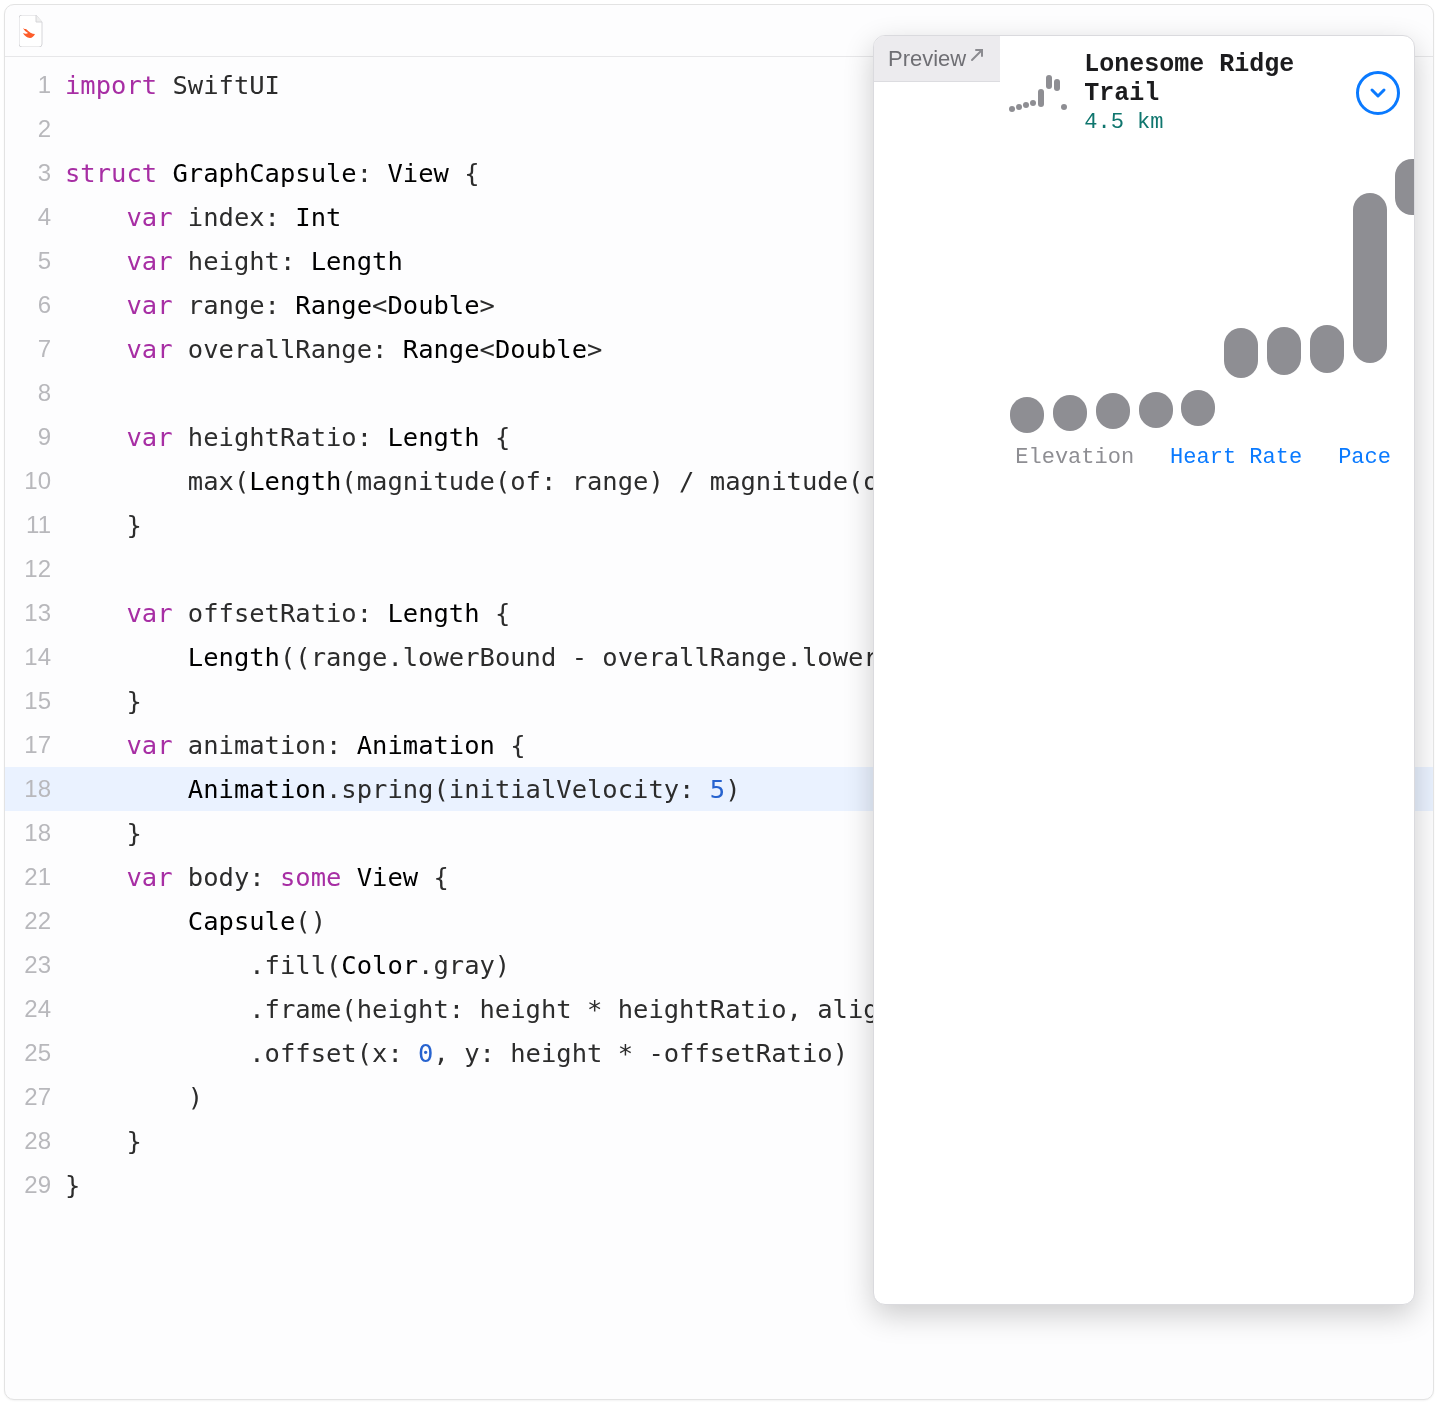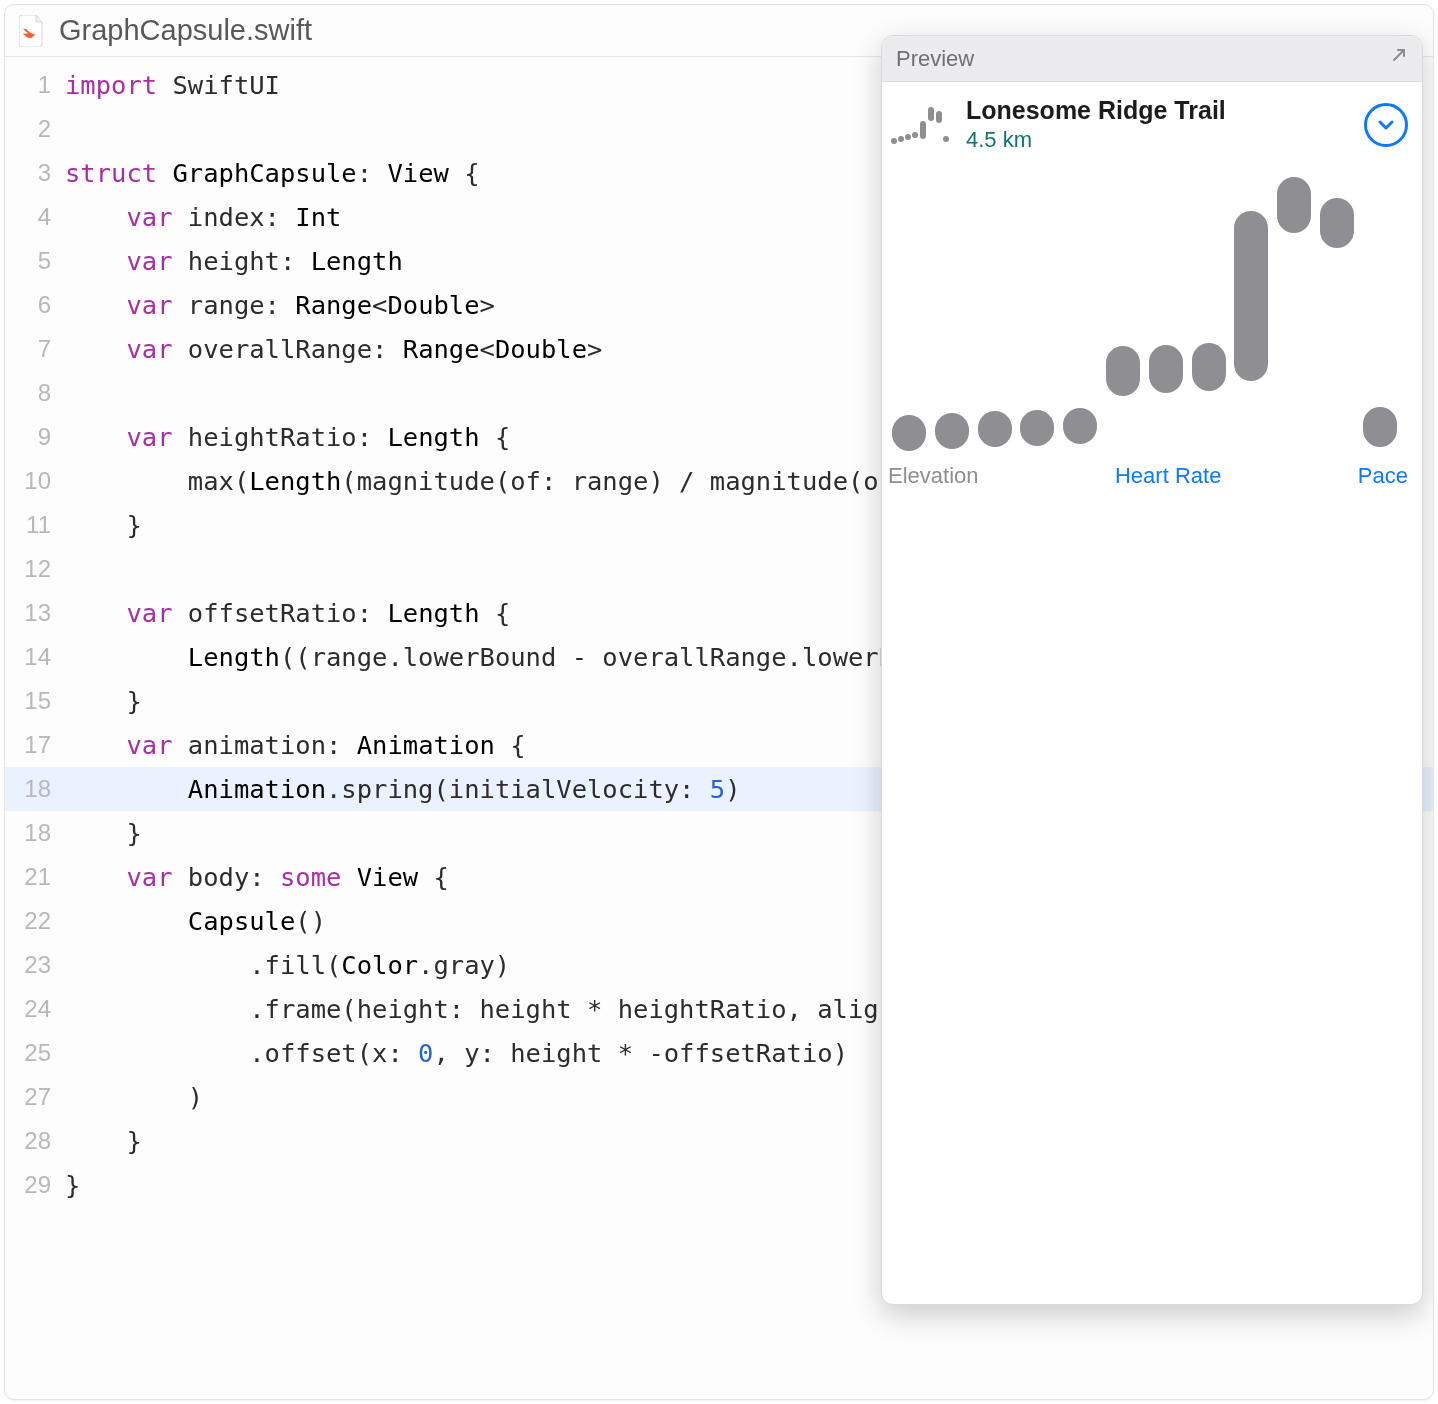--- a/index.html
+++ b/index.html
@@ -65,30 +65,30 @@
   }
   .code { flex: 1; color: #2c2c2c; overflow: hidden; }
   .kw   { color: #a72ea4; }   
   .type { color: #000000; }   
   .num  { color: #2763cf; }
 
   
   .preview {
     position: absolute;
     top: 30px;
-    right: 10px;
+    right: 18px;
     width: 542px;
     height: 1270px;
     background: #fff;
     border: 1px solid #dadade;
     border-radius: 12px;
     box-shadow: 0 10px 30px rgba(0,0,0,0.2);
     overflow: hidden;
     display: flex;
-    flex-direction: column;
+    flex-direction: row;
   }
   .preview-header {
     height: 46px;
     background: #ecebee;
     border-bottom: 1px solid #dcdce0;
     display: flex;
     align-items: center;
     padding: 0 14px;
   }
   .preview-title {
@@ -97,20 +97,21 @@
     font-weight: 400;
     flex: 1;
   }
   .preview-pop {
     color: #8b8b90;
     font-size: 22px;
     cursor: pointer;
   }
   .preview-body {
     padding: 14px 14px 0 6px;
+    font-family: Liberation Mono, monospace;
   }
   .card-row {
     display: flex;
     align-items: center;
     gap: 14px;
     margin-bottom: 18px;
   }
   .mini-graph {
     width: 64px; height: 48px;
   }
@@ -140,42 +141,41 @@
   }
   .bar {
     position: absolute;
     bottom: 0;
     width: 34px;
     background: #8e8e93;
     border-radius: 17px;
   }
   .tabs {
     display: flex;
-    justify-content: space-between;
+    justify-content: center;
     gap: 36px;
     font-size: 22px;
     margin-top: 8px;
   }
   .tab { color: #0a7aff; cursor: pointer; }
   .tab.inactive { color: #8e8e93; }
 </style>
 </head>
 <body>
 
 <div class="frame">
 
   <div class="file-header">
     <span class="file-icon">
       <svg viewBox="0 0 26 32" width="26" height="32">
         <path d="M3 0h14l6 7v22a3 3 0 0 1-3 3H3a3 3 0 0 1-3-3V3a3 3 0 0 1 3-3z" fill="#fff" stroke="#d6d6d9"></path>
         <path d="M17 0v7h6" fill="#efefef" stroke="#d6d6d9"></path>
         <path d="M7 14c3 3 6 5 9 5-1 2-3 4-5 4-3 0-6-3-7-5 2 1 4 1 5 0-2-1-4-3-5-5 1 1 2 1 3 1z" fill="#fd5d2a"></path>
       </svg>
     </span>
-    <span class="file-title">GraphCapsule.swift</span>
   </div>
 
   <div class="editor" id="editor">
       <div class="row"><div class="gutter">1</div><div class="code"><span class="kw">import</span><span> SwiftUI</span></div></div>
       <div class="row"><div class="gutter">2</div><div class="code"></div></div>
       <div class="row"><div class="gutter">3</div><div class="code"><span class="kw">struct</span><span> </span><span class="type">GraphCapsule</span><span>: </span><span class="type">View</span><span> {</span></div></div>
       <div class="row"><div class="gutter">4</div><div class="code"><span>    </span><span class="kw">var</span><span> index: </span><span class="type">Int</span></div></div>
       <div class="row"><div class="gutter">5</div><div class="code"><span>    </span><span class="kw">var</span><span> height: </span><span class="type">Length</span></div></div>
       <div class="row"><div class="gutter">6</div><div class="code"><span>    </span><span class="kw">var</span><span> range: </span><span class="type">Range</span><span>&lt;</span><span class="type">Double</span><span>&gt;</span></div></div>
       <div class="row"><div class="gutter">7</div><div class="code"><span>    </span><span class="kw">var</span><span> overallRange: </span><span class="type">Range</span><span>&lt;</span><span class="type">Double</span><span>&gt;</span></div></div>

